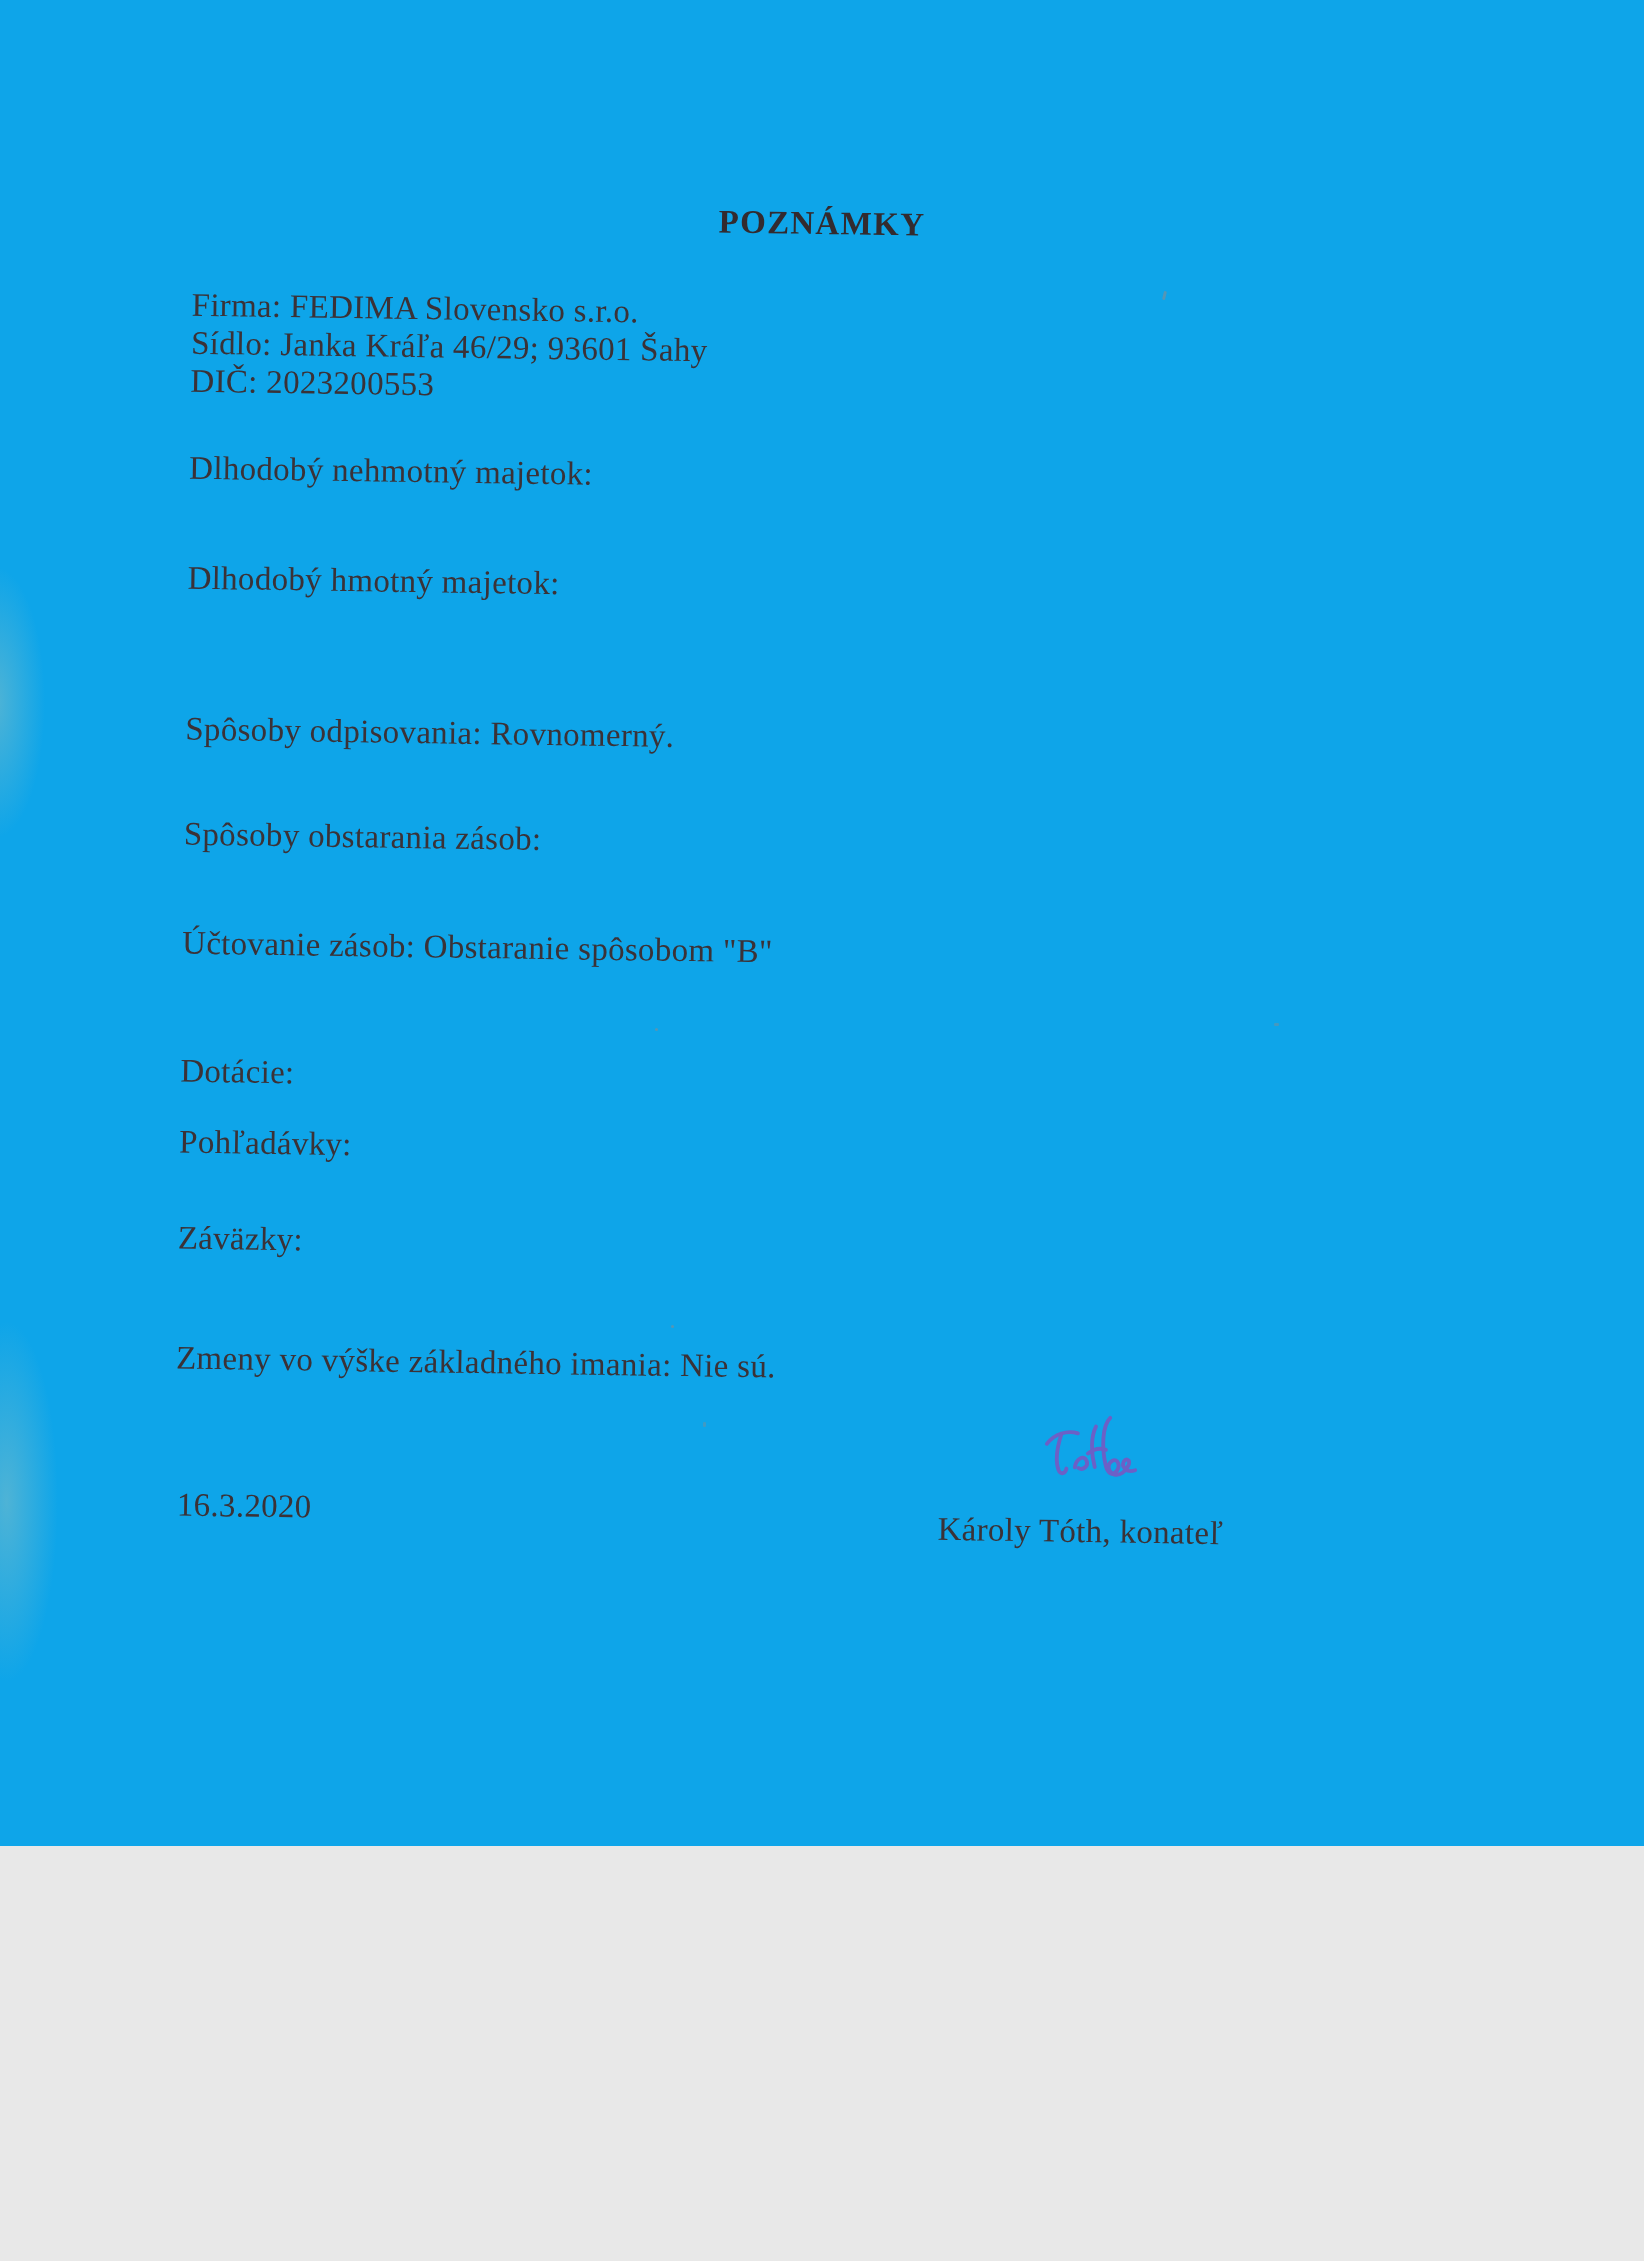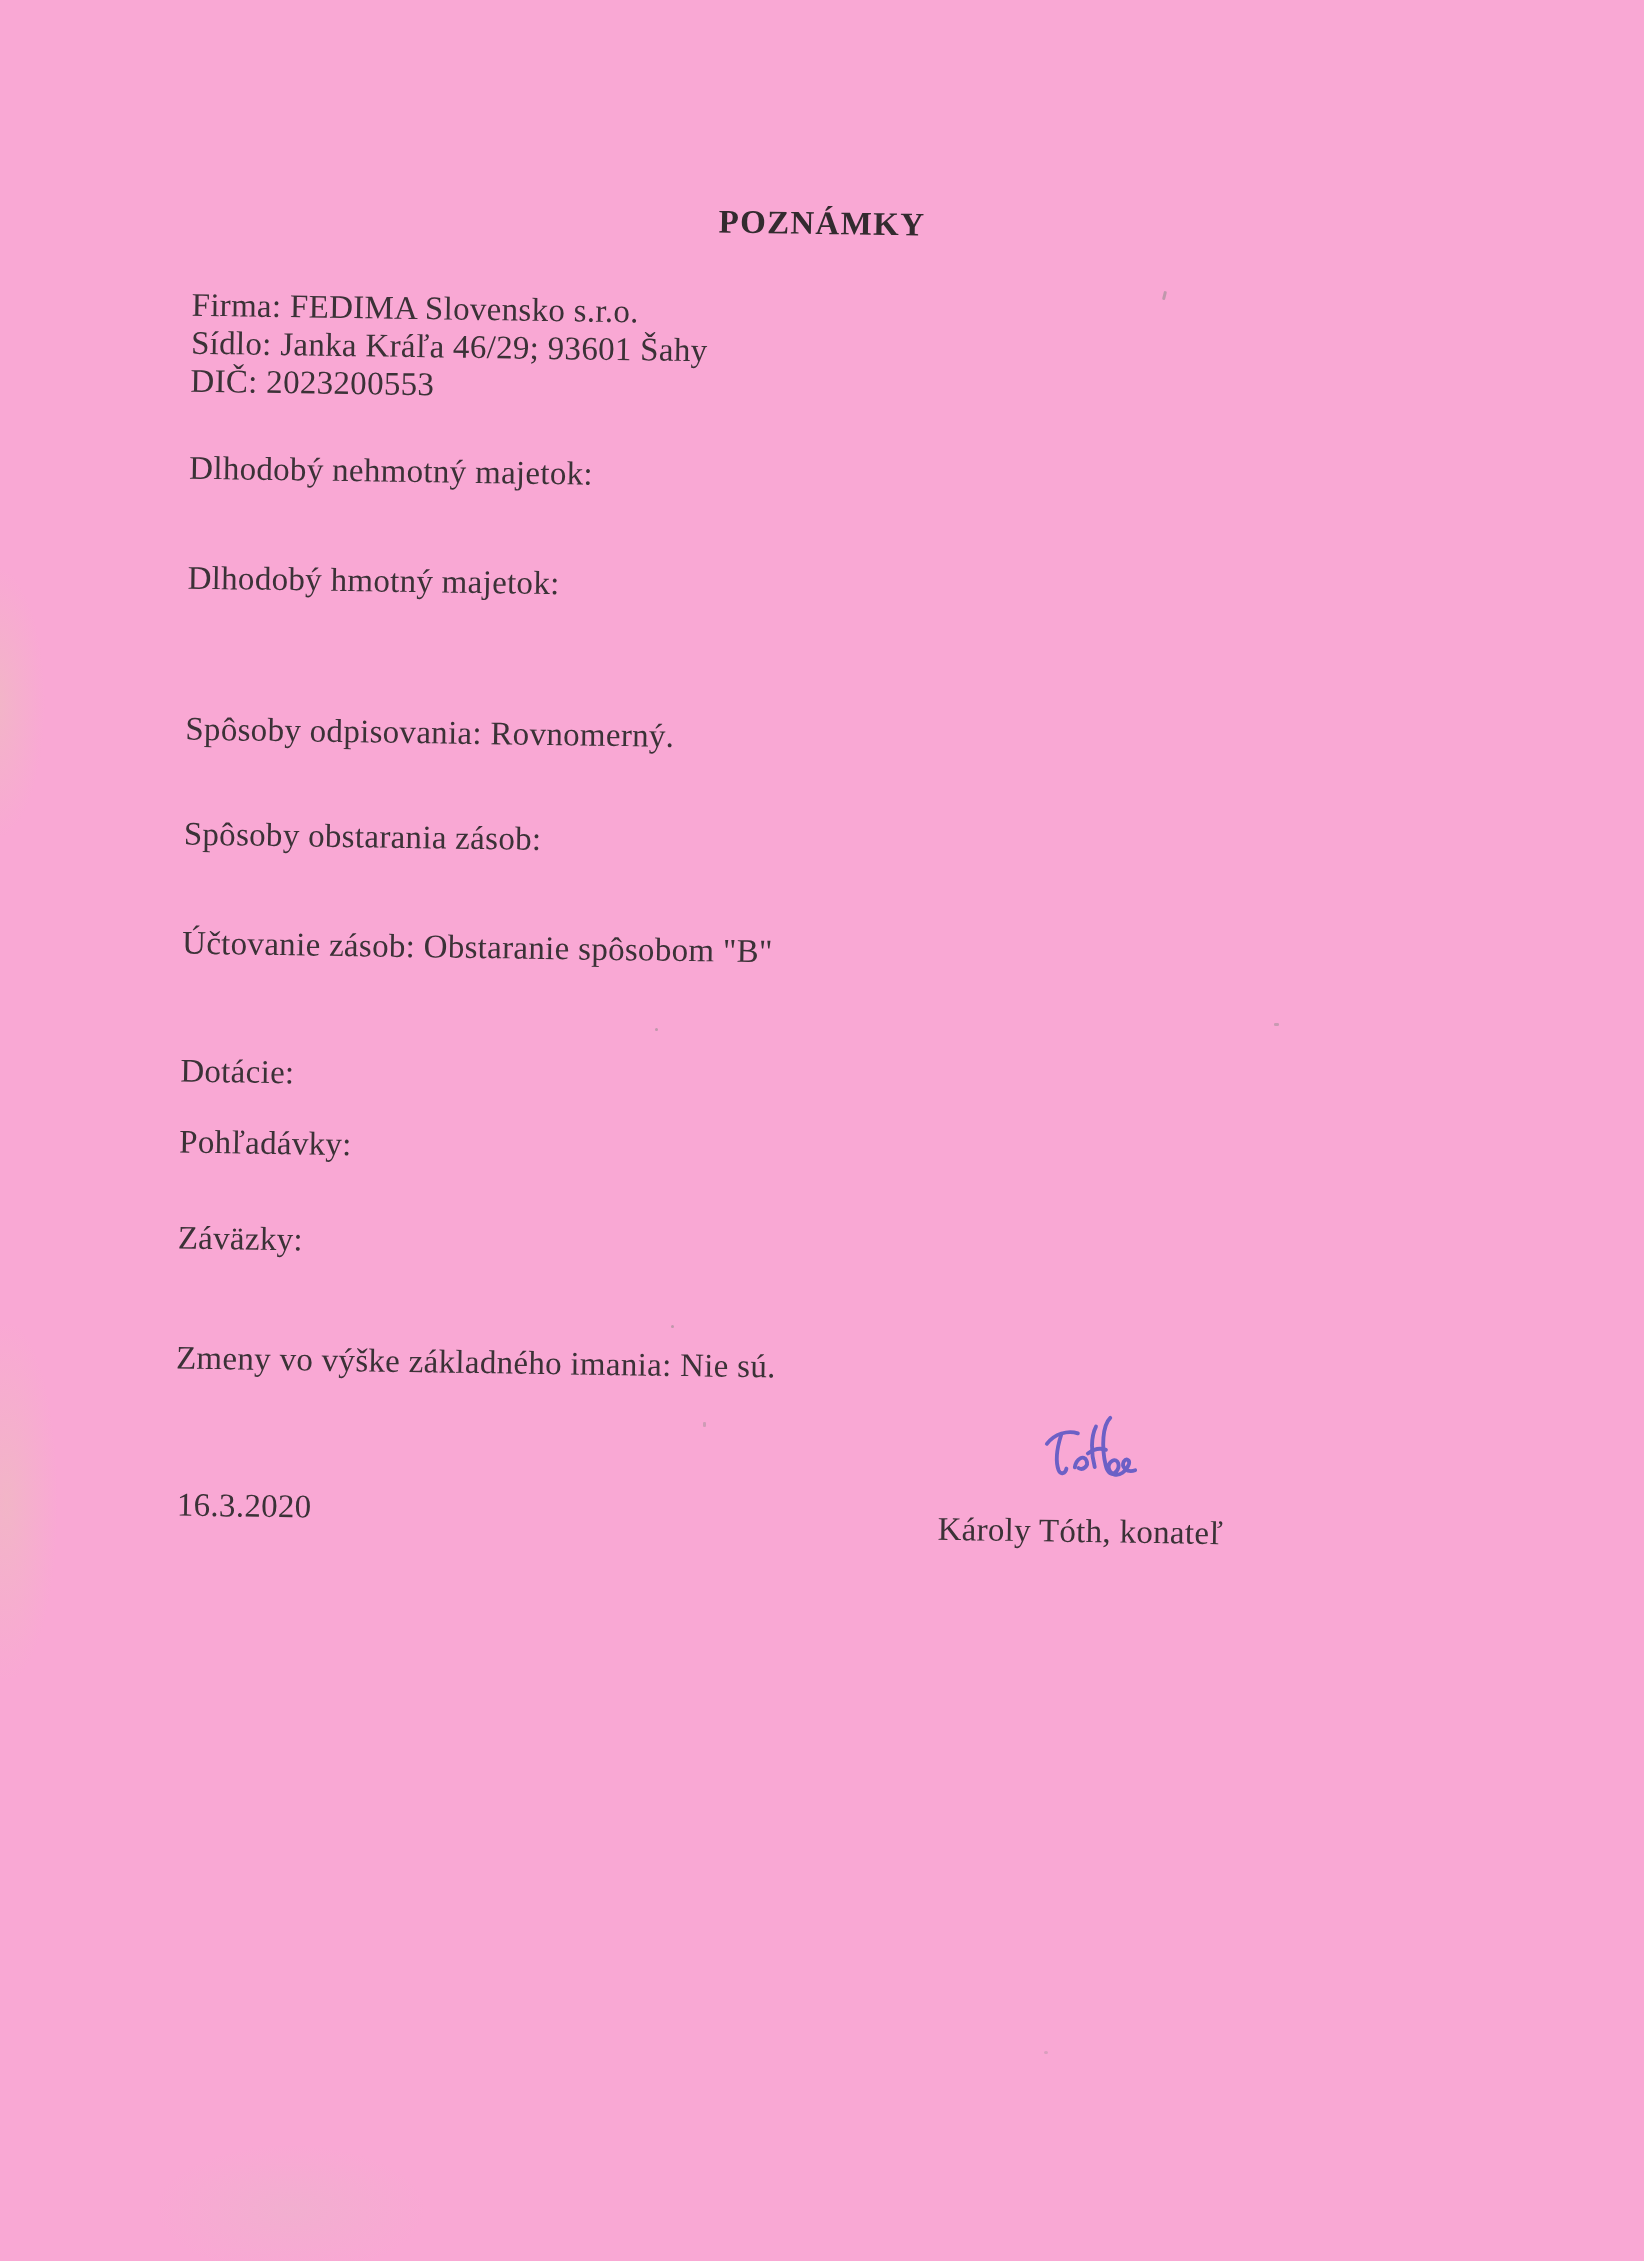--- a/index.html
+++ b/index.html
@@ -3,22 +3,22 @@
 <meta charset="utf-8">
 <style>
   html, body {
     margin: 0;
     padding: 0;
     background: #e8e8e8;
   }
   .page {
     position: relative;
     width: 1644px;
-    height: 2261px;
-    background: #f9a8d4;
+    height: 1846px;
+    background: #0ea5e9;
     overflow: hidden;
     font-family: "Liberation Serif", "DejaVu Serif", serif;
     color: var(--ink, #3b3237);
   }
   
   .tilt {
     position: absolute;
     left: 0; top: 0;
     width: 1644px;
     height: 2261px;

